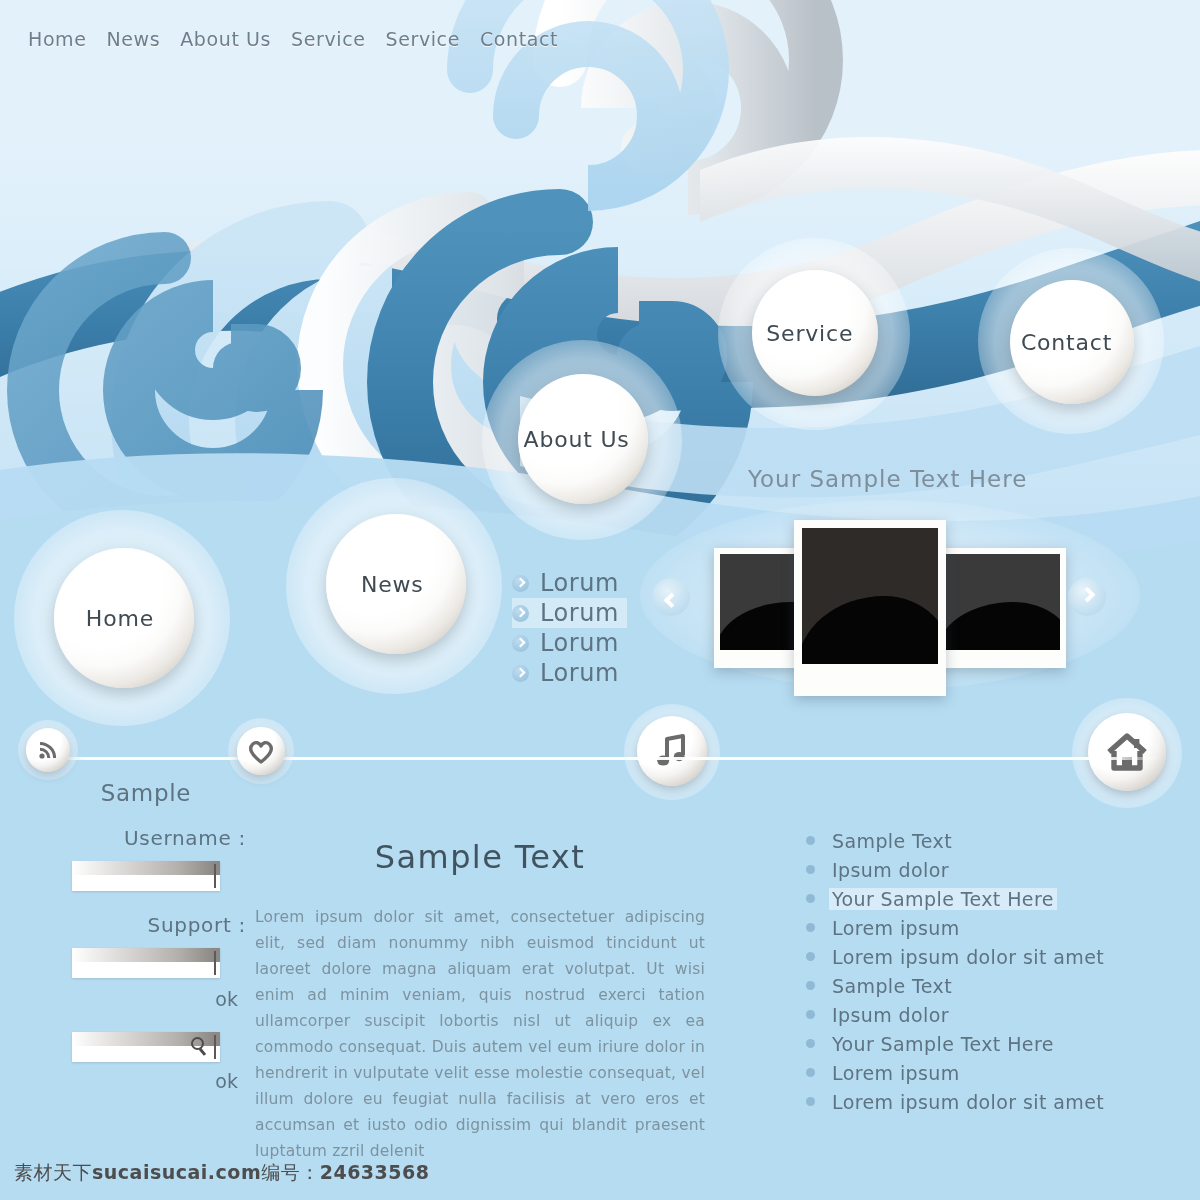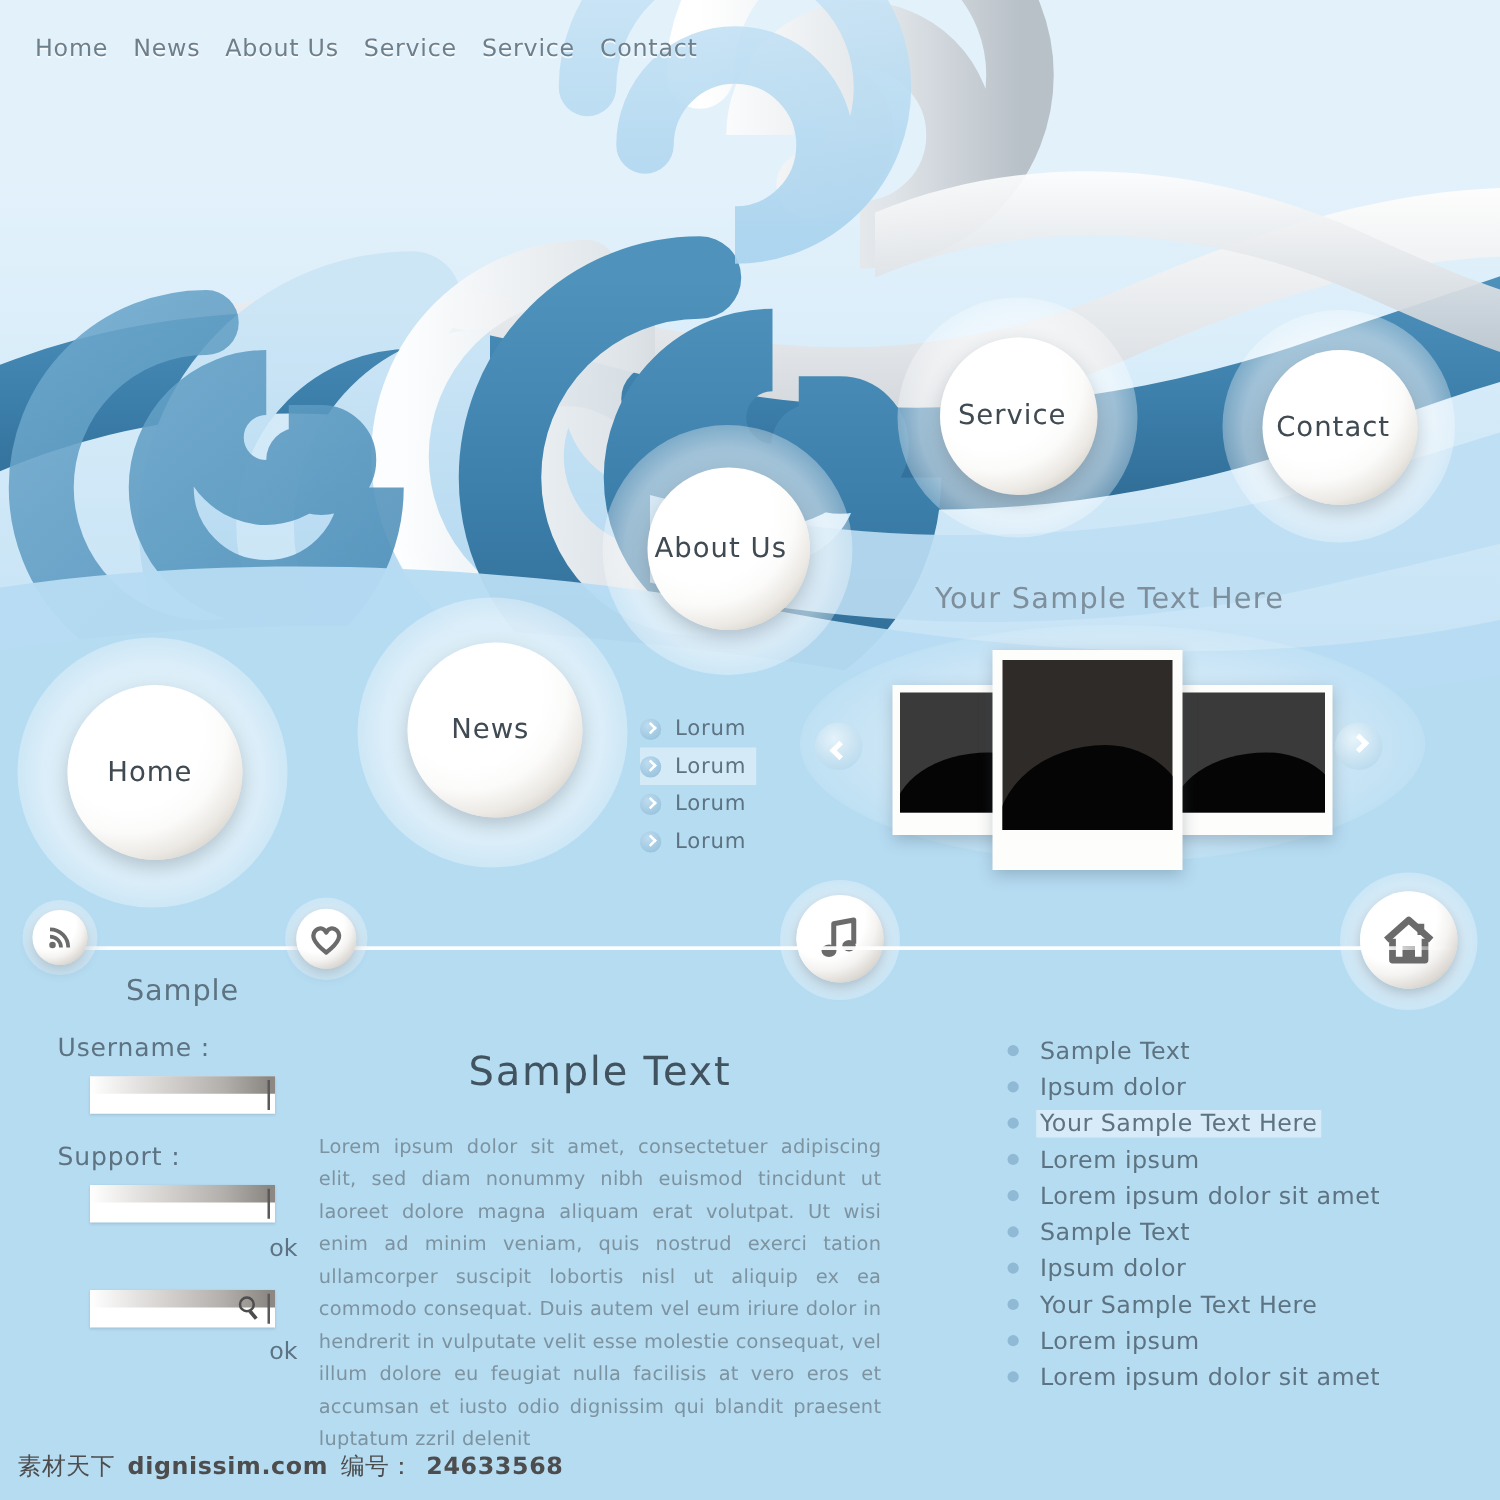--- a/index.html
+++ b/index.html
@@ -145,21 +145,21 @@
   #lorum-list .ll-chev::after {
     content: "";
     position: absolute;
     left: 5px; top: 4.5px;
     width: 5px; height: 5px;
     border-top: 2px solid #ffffff;
     border-right: 2px solid #ffffff;
     transform: rotate(45deg);
   }
   #lorum-list .ll-label {
-    font-size: 17px;
+    font-size: 24px;
     color: #5d7381;
     letter-spacing: .6px;
   }
 
   
   #carousel {
     position: absolute;
     left: 640px; top: 496px;
     width: 500px; height: 200px;
     z-index: 22;
@@ -281,21 +281,21 @@
     font-size: 23px;
     color: #5e7381;
     letter-spacing: .7px;
     text-align: center;
     margin-bottom: 20px;
   }
   #login .lg-label {
     font-size: 20px;
     color: #5e7381;
     letter-spacing: .7px;
-    text-align: left;
+    text-align: right;
     margin-bottom: 11px;
   }
   .txtfield {
     position: relative;
     width: 148px;
     height: 30px;
     margin: 0 auto 22px;
     background: #ffffff;
     border: none;
     box-shadow: 0 1px 2px rgba(70,90,105,.22);
@@ -392,21 +392,20 @@
     white-space: nowrap;
     padding: 0 3px;
   }
 
   
   #footer {
     position: absolute;
     left: 14px; bottom: 14px;
     display: flex;
     align-items: baseline;
-    gap: 10px;
     z-index: 50;
   }
   #footer .fw { font-size: 19px; color: #4d4d4d; letter-spacing: .5px; }
   #footer .fw.bold { font-weight: bold; }
 </style>
 </head>
 <body>
 
 <div id="page">
 
@@ -695,18 +694,18 @@
       <span class="rl-label">Lorem ipsum</span>
     </div>
     <div class="rl-row">
       <span class="rl-dot"></span>
       <span class="rl-label">Lorem ipsum dolor sit amet</span>
     </div>
   </div>
 
   <div id="footer">
     <span class="fw">素材天下</span>
-    <span class="fw bold">dignissim.com</span>
+    <span class="fw bold">sucaisucai.com</span>
     <span class="fw">编号：</span>
     <span class="fw bold">24633568</span>
   </div>
 
 </div>
 
 </body></html>

